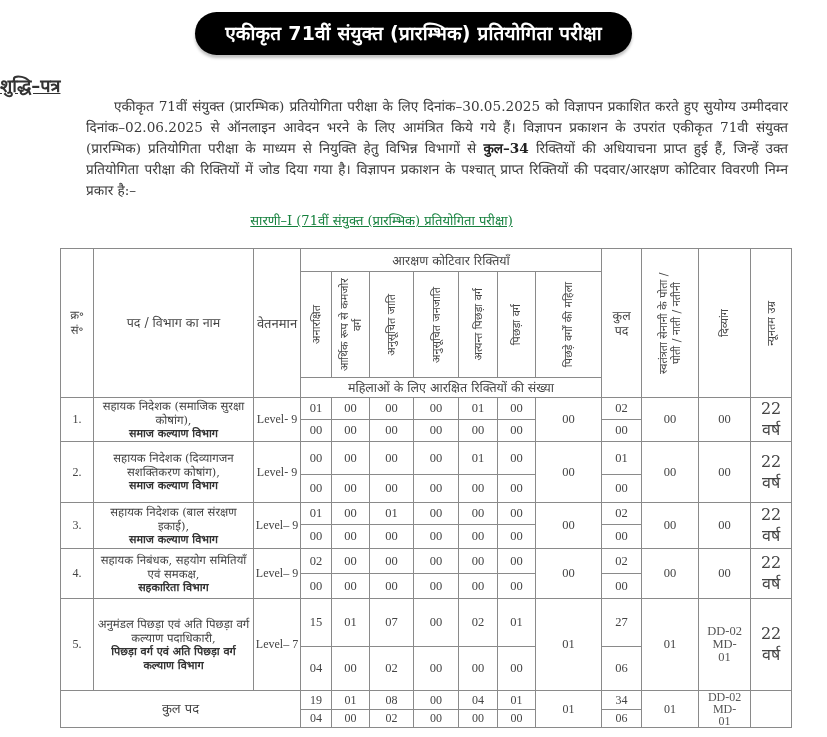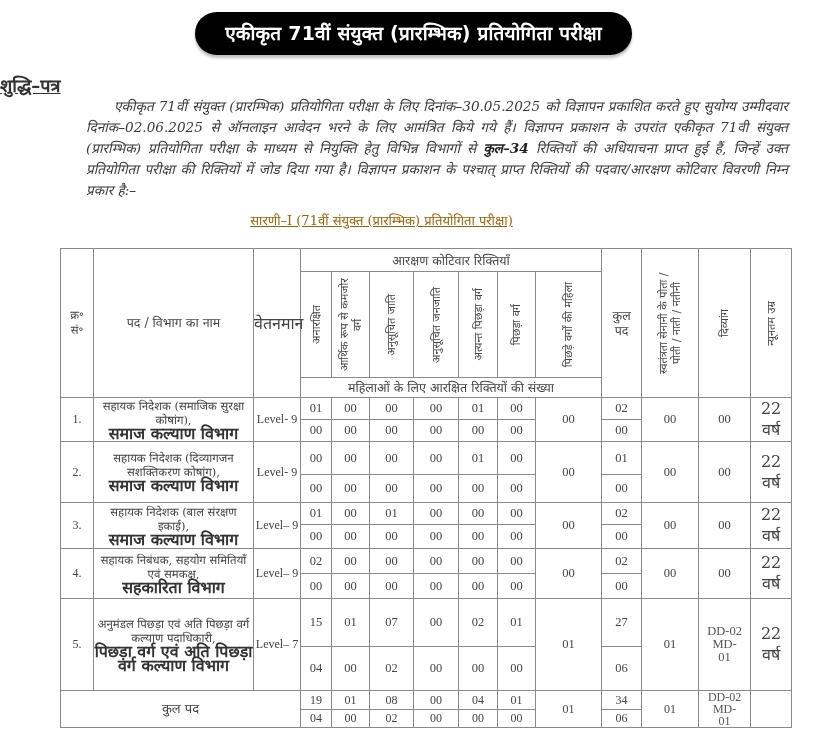--- a/index.html
+++ b/index.html
@@ -1,29 +1,29 @@
 <!DOCTYPE html>
 <html><head>
 <meta charset="utf-8">
 <style>
   html, body { margin:0; padding:0; background:#ffffff; }
   body { width:827px; height:737px; position:relative; overflow:hidden; font-family:"DejaVu Serif", serif; color:#222; }
   .banner-wrap { position:absolute; top:12px; left:0; width:827px; text-align:center; }
   .banner { display:inline-block; background:#000; color:#fff; border-radius:22px; padding:8px 30px 9px; font-family:"DejaVu Sans", sans-serif; font-size:19px; font-weight:bold; letter-spacing:0.2px; box-shadow:0 3px 3px rgba(0,0,0,0.25); }
   .title { position:absolute; top:73px; left:0; width:827px; text-align:left; font-size:18px; font-weight:bold; text-decoration:underline; color:#333; }
-  .para { position:absolute; top:96px; left:86px; width:702px; font-size:13.6px; line-height:21px; color:#3a3a3a; text-align:justify; text-indent:28px;font-style:italic; }
+  .para { position:absolute; top:96px; left:86px; width:702px; font-size:13.6px; line-height:21px; color:#3a3a3a; text-align:justify; text-indent:28px; }
   .para b { color:#222; }
-  .subtitle { position:absolute; top:211px; left:0; width:763px; text-align:center; font-size:13px; text-decoration:underline; color:#a16207; }
+  .subtitle { position:absolute; top:211px; left:0; width:763px; text-align:center; font-size:13px; text-decoration:underline; color:#15803d; }
   table.main { position:absolute; top:248px; left:60px; border-collapse:collapse; table-layout:fixed; width:731px; font-size:11.5px; }
   table.main td, table.main th { border:1px solid #8a8a8a; padding:0; text-align:center; vertical-align:middle; color:#444; font-weight:normal; }
   .vt { writing-mode:vertical-rl; transform:rotate(180deg); font-size:11px; line-height:13px; white-space:normal; margin:auto; max-height:105px; color:#444; }
   .hd-group { font-size:12.5px; height:22px; }
   .hd-women { font-size:12.5px; height:19px; }
   td.name { text-align:left; padding:2px 4px 2px 6px; font-size:11.5px; line-height:14px; color:#555; }
-  td.name .dept { font-weight:bold; color:#333; font-size:16px; }
+  td.name .dept { font-weight:bold; color:#333; font-size:11px; }
   td.num { font-family:"Liberation Serif", serif; font-size:12.5px; color:#555; }
   td.bold { font-weight:bold; color:#222; }
   td.level { font-family:"Liberation Serif", serif; font-size:12px; color:#555;margin-left:6px; }
   td.age { font-size:16px; color:#555; }
   td.sr { font-family:"Liberation Serif", serif; font-size:12px; color:#666; }
   .totrow td { font-weight:bold; color:#333; height:13px; font-size:12px; line-height:12px; }
   .small { font-size:11px; line-height:13px; font-weight:normal !important; color:#555 !important; }
 </style>
 </head>
 <body>
@@ -52,21 +52,21 @@
       <col style="width:66px">
     <col style="width:40px">
       <col style="width:57px">
       <col style="width:52px">
       <col style="width:41px">
   </colgroup>
   <thead>
     <tr>
       <th rowspan="3" style="font-size:11.5px;line-height:15px;padding:8px 2px;"><span>क्र॰ सं॰</span></th>
       <th rowspan="3" style="font-size:12.5px;padding:12px 30px;line-height:16px;"><span>पद / विभाग का नाम</span></th>
-      <th rowspan="3" style="font-size:16px;"><span>वेतनमान</span></th>
+      <th rowspan="3" style="font-size:13px;"><span>वेतनमान</span></th>
       <th colspan="7" class="hd-group">आरक्षण कोटिवार रिक्तियाँ</th>
       <th rowspan="3" style="font-size:12.5px;line-height:15px;padding:0 6px;"><span>कुल पद</span></th>
       <th rowspan="3">
           <div class="vt" style="max-height:110px;">स्वतंत्रता सेनानी के पोता / पोती / नाती / नतीनी</div>
         </th>
       <th rowspan="3">
           <div class="vt">दिव्यांग</div>
         </th>
       <th rowspan="3">
           <div class="vt">न्यूनतम उम्र</div>

